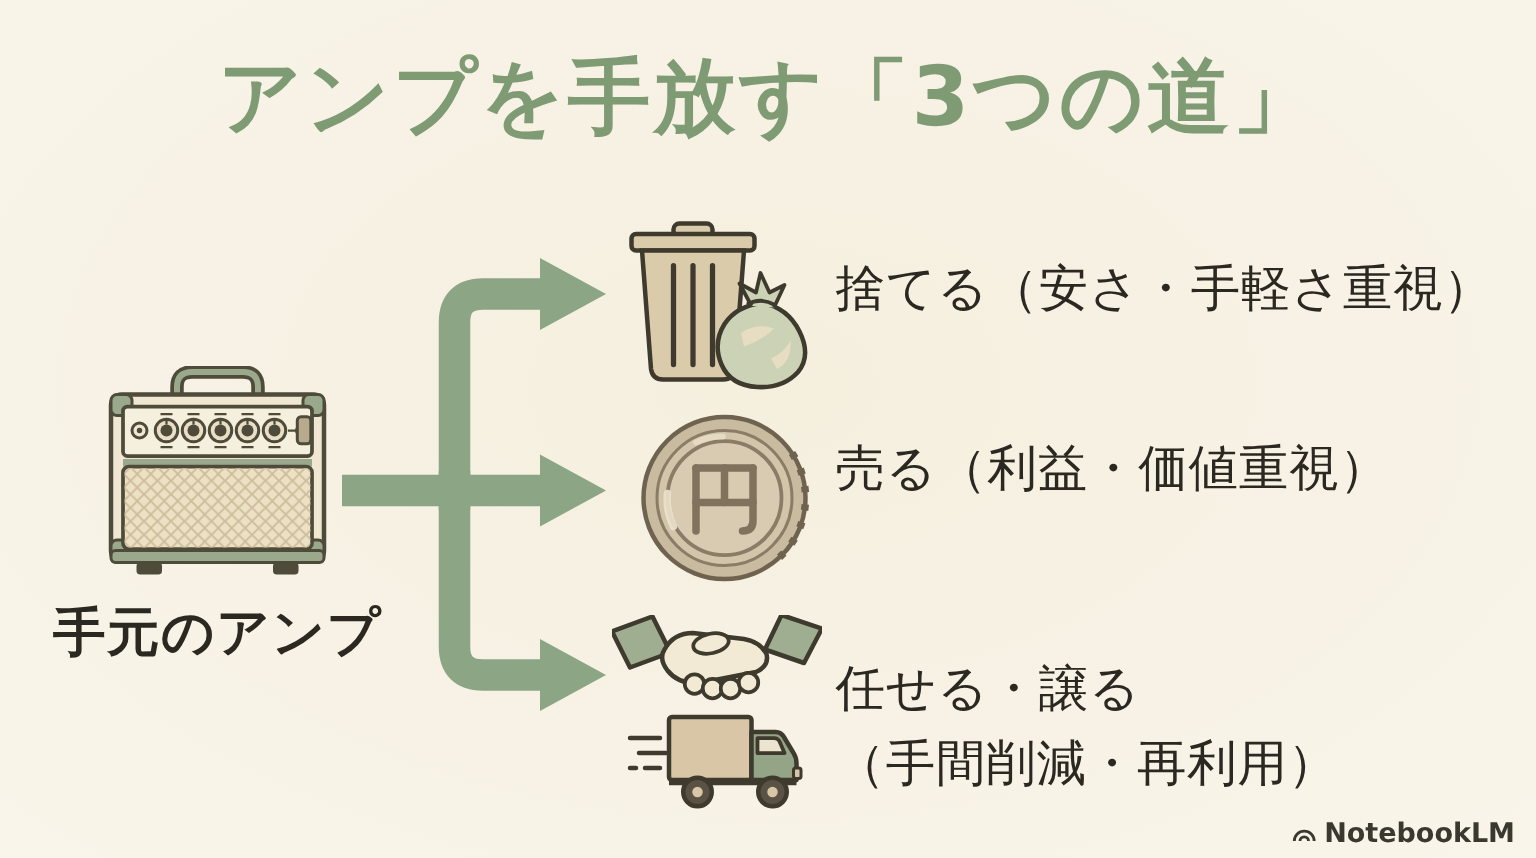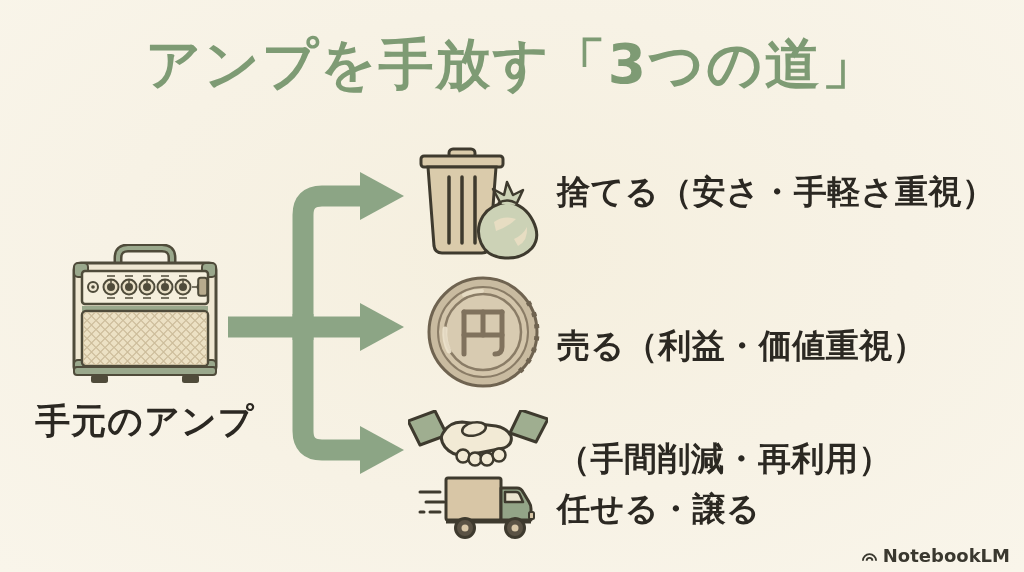--- a/index.html
+++ b/index.html
@@ -19,25 +19,25 @@
   .amp-figure svg{ display:block; margin:0 auto; }
   .amp-label{ margin-top:9px; font-size:35px; font-weight:800; color:#2b2822; letter-spacing:1px;text-align:center; }
 
   .icon{ position:absolute; }
   .icon-trash{ left:404px; top:147px; }
   .icon-coin{ left:424px; top:274px; }
   .icon-handshake{ left:408px; top:410px; }
   .icon-truck{ left:415px; top:472px; }
 
   .blabel{
-    position:absolute; font-size:33px; font-weight:700; color:#2b2822;
+    position:absolute; font-size:33px; font-weight:400; color:#2b2822;
     letter-spacing:0.5px; white-space:nowrap;
   }
   .blabel-1{ left:557px; top:170px; }
-  .blabel-2{ left:557px; top:324px; }
+  .blabel-2{ left:557px; top:290px; }
   .blabel-3{ left:557px; top:434px; line-height:50px; }
 
   .watermark{
     position:absolute; right:14px; bottom:6px;
     display:flex; align-items:center; gap:5px;
     font-size:18px; font-weight:600; color:#3a382f;
   }
 </style>
 </head>
 <body>
@@ -195,22 +195,22 @@
     <path d="M86,16 L102,16 Q106,16 108,20 L114,30 Q116,33 116,37 V48 H86 Z" fill="#93a487" stroke="#3e3a2e" stroke-width="3" stroke-linejoin="round"></path>
     <path d="M90,20 L101,20 Q104,20 105,23 L108,30 H90 Z" fill="#ebe4cf" stroke="#3e3a2e" stroke-width="2.5" stroke-linejoin="round"></path>
     <line x1="31" y1="50" x2="116" y2="50" stroke="#3e3a2e" stroke-width="3"></line>
     <circle cx="50" cy="56" r="9.5" fill="#5a5244" stroke="#3e3a2e" stroke-width="3"></circle>
     <circle cx="50" cy="56" r="3.5" fill="#d8c6a6"></circle>
     <circle cx="100" cy="56" r="9.5" fill="#5a5244" stroke="#3e3a2e" stroke-width="3"></circle>
     <circle cx="100" cy="56" r="3.5" fill="#d8c6a6"></circle>
     <rect x="114" y="40" width="5" height="7" rx="1.5" fill="#d8c6a6" stroke="#3e3a2e" stroke-width="2"></rect>
   </svg>
   <div class="blabel blabel-3">
+    <div>任せる・譲る</div>
     <div>（手間削減・再利用）</div>
-    <div>任せる・譲る</div>
   </div>
 
   <div class="watermark">
     <svg width="17" height="14" viewBox="0 0 18 14" aria-hidden="true">
       <path d="M2,12 A7,7 0 0 1 16,12" fill="none" stroke="#3a382f" stroke-width="2"></path>
       <path d="M6,12 A3,3 0 0 1 12,12" fill="none" stroke="#3a382f" stroke-width="2"></path>
     </svg>
     <span>NotebookLM</span>
   </div>
 

